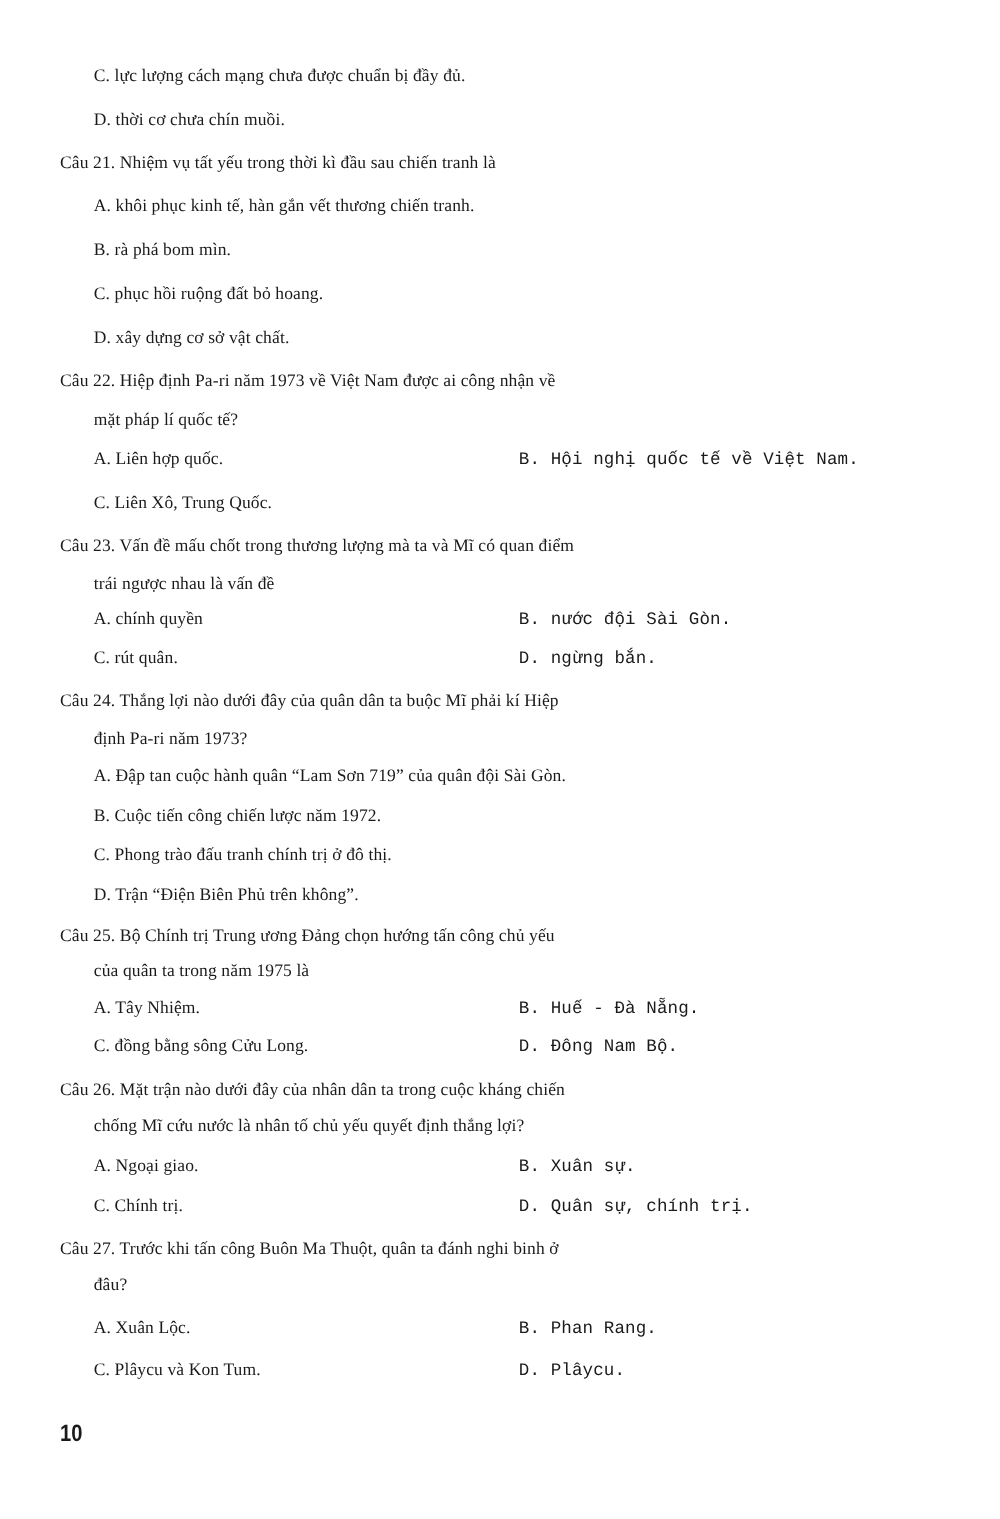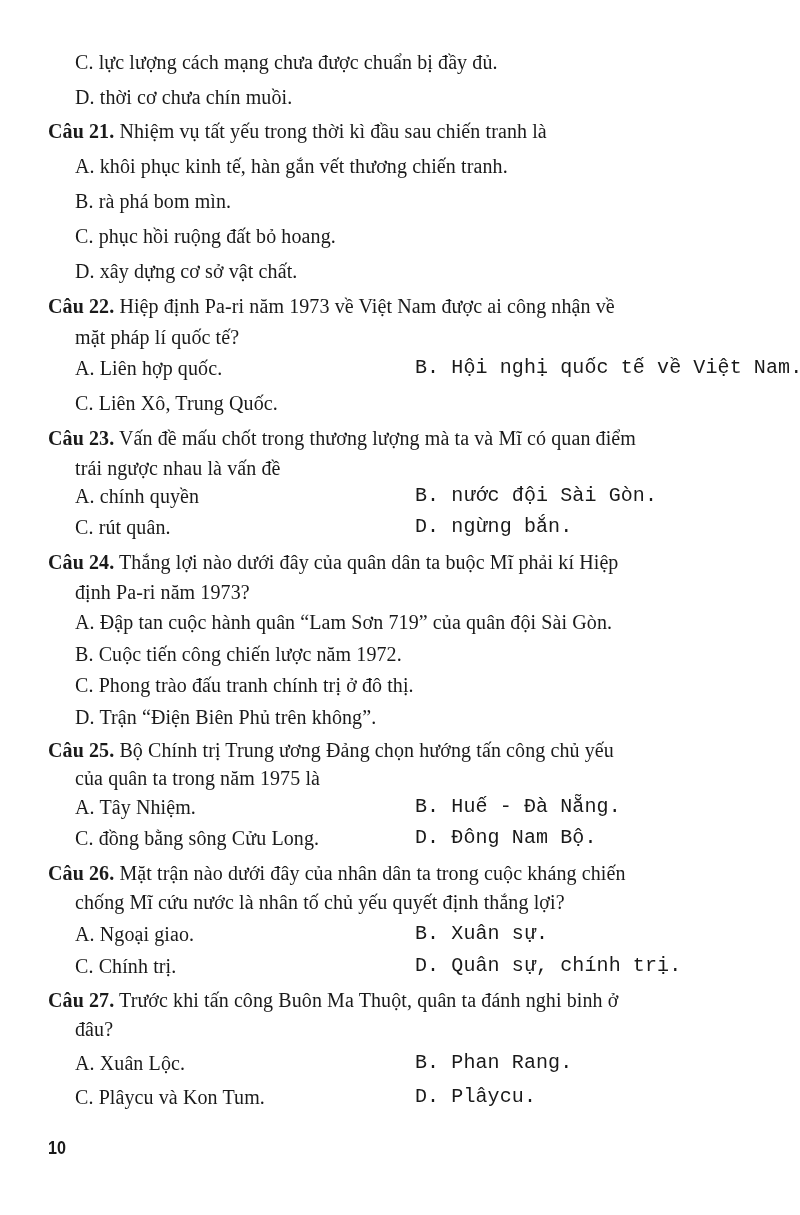--- a/index.html
+++ b/index.html
@@ -4,28 +4,28 @@
 <style>
   html, body { margin: 0; padding: 0; }
   body {
     width: 800px; height: 1215px; background: #ffffff;
     position: relative; overflow: hidden;
     font-family: "Liberation Serif", "DejaVu Serif", serif;
     color: #1a1a1a;
   }
   .page { position: absolute; left: 0; top: 0; width: 800px; height: 1215px; }
   .line {
-    position: absolute; font-size: 20px; line-height: 24px;
+    position: absolute; font-size: 14px; line-height: 24px;
     white-space: nowrap; letter-spacing: 0.1px;
   }
   .q { left: 48px; }
   .opt { left: 75px; }
   .opt2 { left: 415px; font-family: Liberation Mono, monospace; }
   .cont { left: 75px; }
-  .qnum { font-weight: bold; }
+  .qnum { font-weight: normal; }
   .pagenum {
     position: absolute; left: 48px; top: 1137px;
     font-family: "Liberation Sans", "DejaVu Sans", sans-serif;
     font-weight: bold; font-size: 19px; transform: scaleX(0.85); transform-origin: left;
   }
 </style>
 </head>
 <body>
 
 <div class="page">

